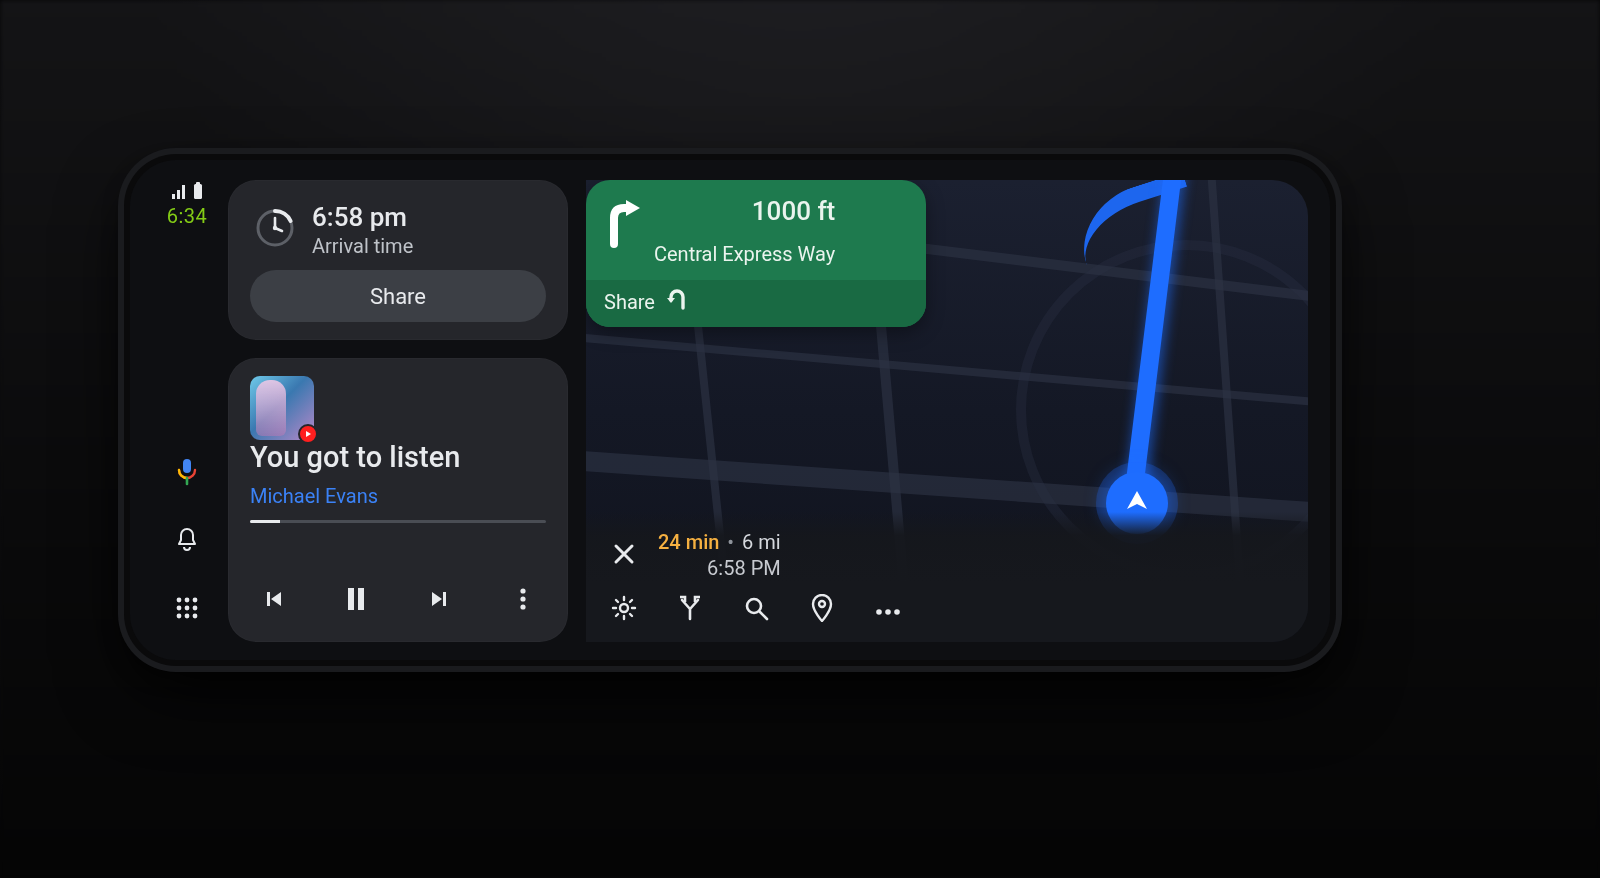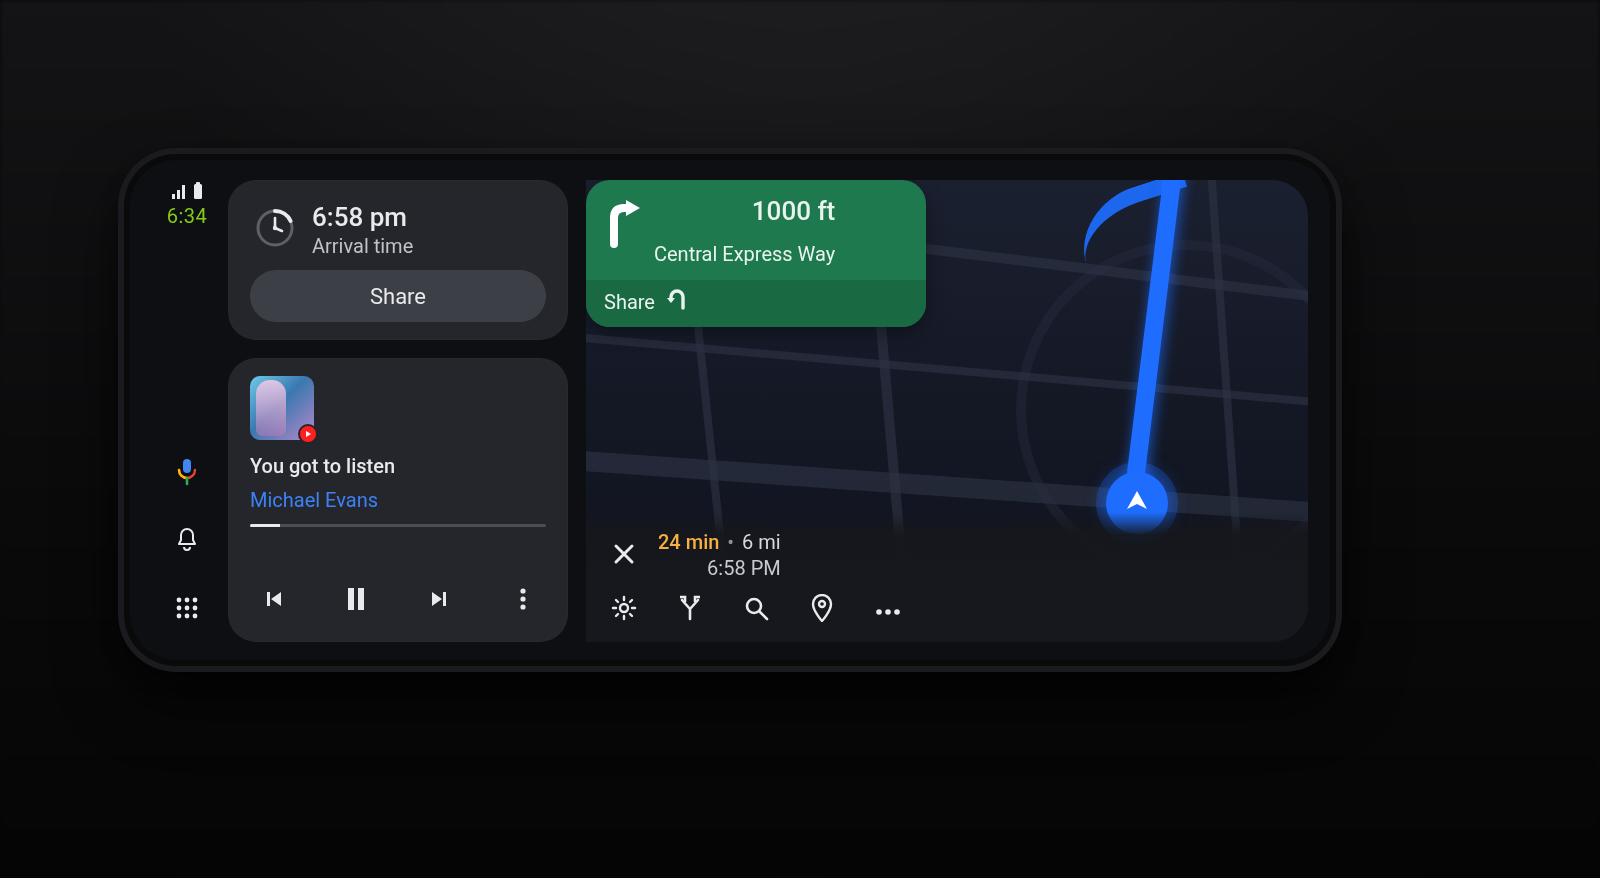--- a/index.html
+++ b/index.html
@@ -129,21 +129,21 @@
   }
   .album-badge{
     position:absolute;
     right:-4px; bottom:-4px;
     width:20px; height:20px;
     border-radius:50%;
     background:#ff1f1f;
     display:flex; align-items:center; justify-content:center;
     border:2px solid #25262b;
   }
-  .track-title { font-size: 20px; font-weight: 500; margin-top: 14px; }
+  .track-title { font-size: 29px; font-weight: 500; }
   .track-artist { font-size: 20px; color: #3b82f6; margin-top: 10px; }
   .progress {
     margin-top: 12px;
     height: 3px;
     background: #4a4d54;
     border-radius: 2px;
     position: relative;
     overflow:hidden;
   }
   .progress-fill{

